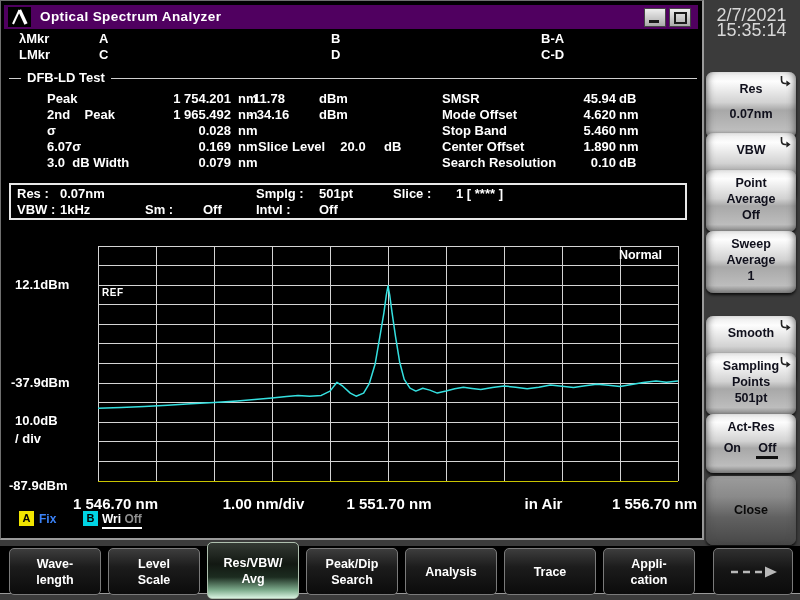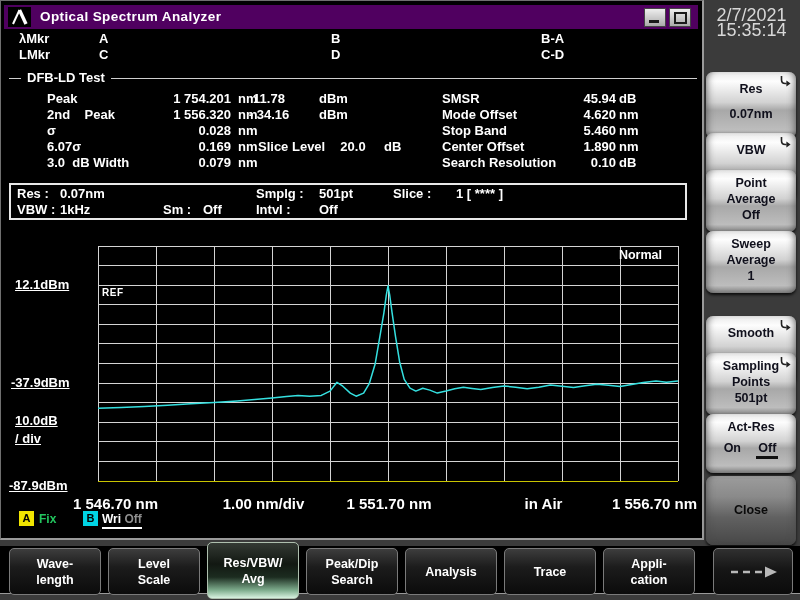--- a/index.html
+++ b/index.html
@@ -41,28 +41,28 @@
   .ml-ext{left:211px;}
   .ml-extv{left:291px;width:30px;text-align:center;}
   .ml-extu{left:337px;}
   .mr-label{left:0;}
   .mr-val{left:100px;width:74px;text-align:right;}
   .mr-unit{left:177px;}
   
   .sweepbox{position:absolute;left:8px;top:182px;width:674px;height:33px;border:2px solid #e8e8e8;}
   .sweepbox span{position:absolute;font-size:13px;white-space:pre;}
   .sb-r0{top:1px}.sb-r1{top:17px}
-  .sb-c0{left:6px}.sb-c0v{left:49px}.sb-c1{left:152px}.sb-c1v{left:192px}
+  .sb-c0{left:6px}.sb-c0v{left:49px}.sb-c1{left:134px}.sb-c1v{left:192px}
   .sb-c2{left:245px}.sb-c2v{left:308px}.sb-c3{left:382px}.sb-c3v{left:445px}
   
   .plot{position:absolute;left:97px;top:245px;width:580px;height:235px;}
   .plot svg{overflow:visible;display:block;}
   .ref-label{position:absolute;left:4px;top:41px;font-size:10px;letter-spacing:.5px;}
   .mode-label{position:absolute;right:16px;top:2px;font-size:12.5px;}
-  .ylab{position:absolute;font-size:13px;text-decoration:underline;}
+  .ylab{position:absolute;font-size:13px;}
   .xlab{position:absolute;top:494px;font-size:15px;}
   .tracebar{position:absolute;top:510px;height:18px;font-size:12px;}
   .badge{position:absolute;width:15px;height:15px;color:#000;text-align:center;line-height:15px;font-size:11px;}
   
   .clock{position:absolute;left:703px;width:97px;text-align:center;color:#d8d8d8;font-size:18px;font-weight:normal;}
   .fkey{position:absolute;left:706px;width:90px;border-radius:7px;color:#10101c;text-align:center;
       background:linear-gradient(180deg,#e9e9e9 0%,#fdfdfd 14%,#d2d2d2 46%,#a8a8a8 58%,#bdbdbd 88%,#7e7e7e 100%);
       box-shadow:0 2px 3px rgba(0,0,0,.8), inset 7px 0 9px -7px #4a4a4a, inset -7px 0 9px -7px #4a4a4a;
       font-size:12.5px;}
   .fkey .fl{display:block;line-height:16px;}
@@ -125,21 +125,21 @@
   <div class="meas-left">
     <div class="mrow t0">
       <span class="ml-label">Peak</span>
       <span class="ml-wl">1 754.201</span>
       <span class="ml-wlu">nm</span>
       <span class="ml-lvl">11.78</span>
       <span class="ml-lvlu">dBm</span>
     </div>
     <div class="mrow t1">
       <span class="ml-label">2nd&nbsp;&nbsp;&nbsp;&nbsp;Peak</span>
-      <span class="ml-wl">1 556.320</span>
+      <span class="ml-wl">1 965.492</span>
       <span class="ml-wlu">nm</span>
       <span class="ml-lvl">-&nbsp;34.16</span>
       <span class="ml-lvlu">dBm</span>
     </div>
     <div class="mrow t2">
       <span class="ml-label">σ</span>
       <span class="ml-wl">0.028</span>
       <span class="ml-wlu">nm</span>
     </div>
     <div class="mrow t3">
@@ -239,21 +239,21 @@
   </div>
 
   <span class="xlab" style="left:72px">1 546.70 nm</span>
   <span class="xlab" style="left:205px;width:115px;text-align:center">1.00 nm/div</span>
   <span class="xlab" style="left:332px;width:112px;text-align:center">1 551.70 nm</span>
   <span class="xlab" style="left:505px;width:75px;text-align:center">in Air</span>
   <span class="xlab" style="left:600px;width:96px;text-align:right">1 556.70 nm</span>
 
   <div class="tracebar" style="left:0;width:700px">
     <span class="badge" style="left:18px;background:#f0e400">A</span>
-    <span style="position:absolute;left:38px;top:1px;color:#22c55e">Fix</span>
+    <span style="position:absolute;left:38px;top:1px;color:#3b82f6">Fix</span>
     <span class="badge" style="left:82px;background:#00d4e4">B</span>
     <span style="position:absolute;left:101px;top:1px;border-bottom:2px solid #fff;padding-bottom:1px">
       <span>Wri</span>&nbsp;<span style="color:#909090">Off</span>
     </span>
   </div>
 </div>
 
 <span class="clock" style="top:5px">2/7/2021</span>
 <span class="clock" style="top:20px">15:35:14</span>
 

